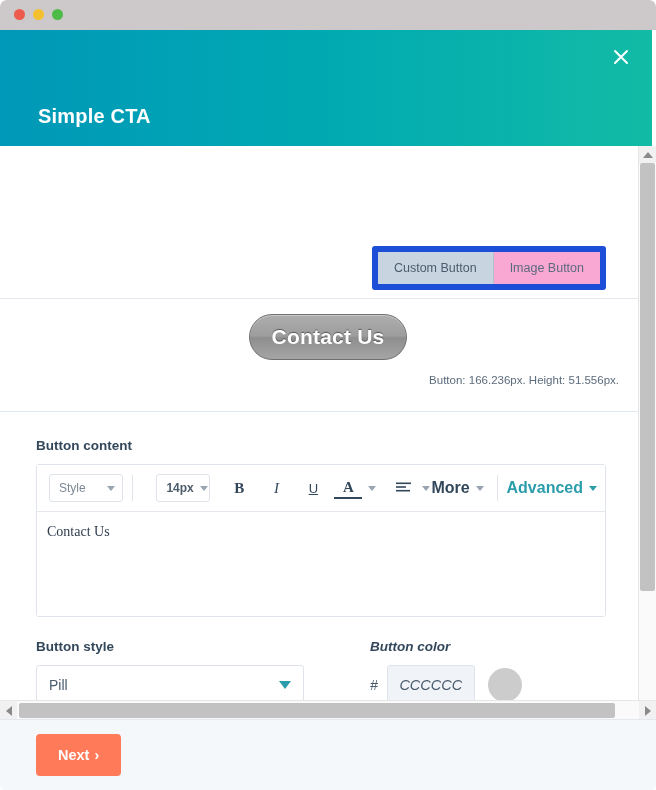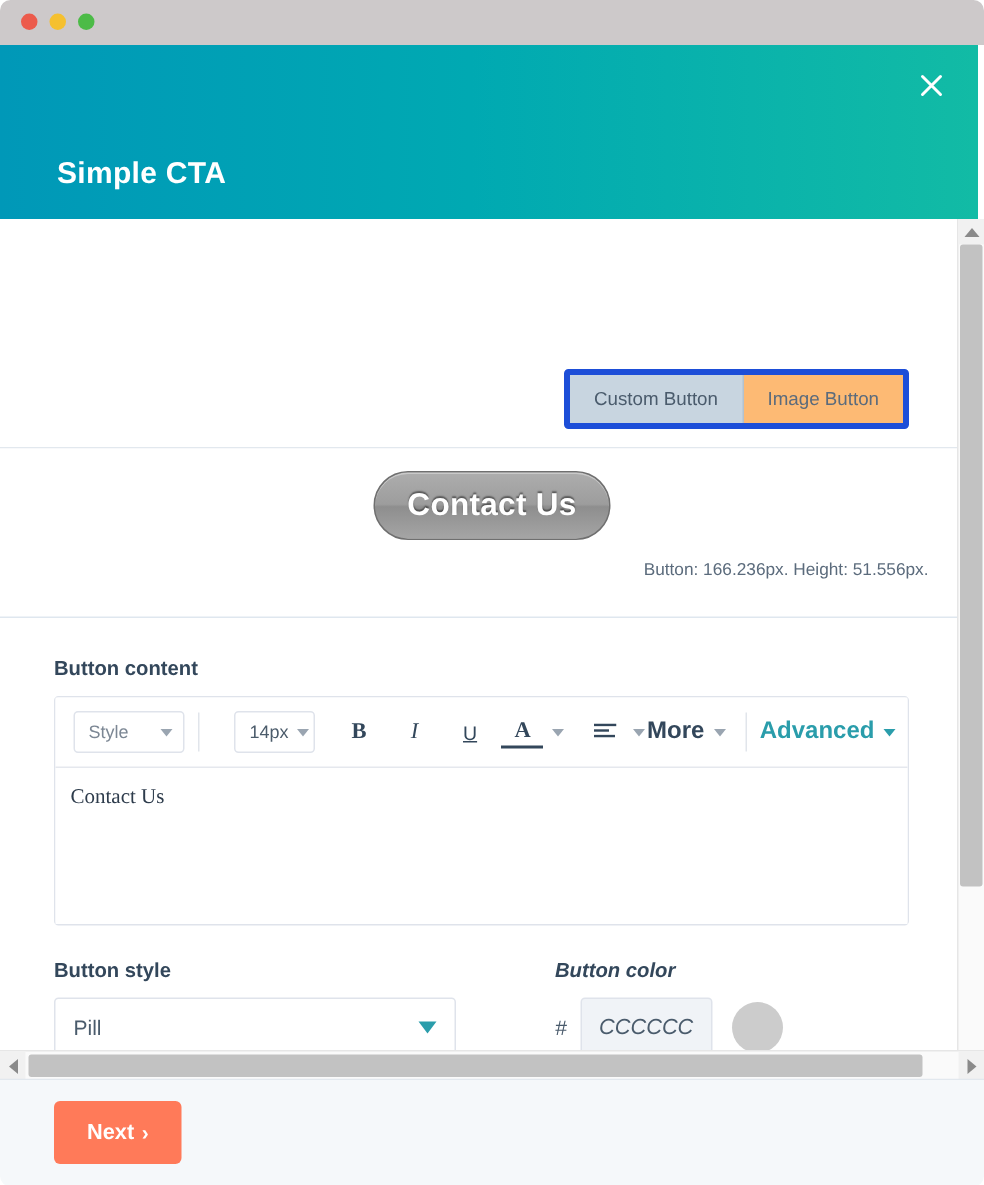--- a/index.html
+++ b/index.html
@@ -133,29 +133,29 @@
   }
   .step1 { left: 0; }
   .step2 { left: 184px; }
   .step3 { left: 368px; }
 
   .seg-toggle {
     position: absolute;
     top: 100px;
     right: 33px;
     display: flex;
-    border: 4px solid #1d4ed8;
+    border: 6px solid #1d4ed8;
     border-radius: 3px;
     overflow: hidden;
   }
   .seg {
     font-size: 12.5px;
     color: #5b6b7c;
     padding: 9px 16px;
-    background: #fdba74;
+    background: #f9a8d4;
     cursor: pointer;
     white-space: nowrap;
   }
   .seg.selected {
     background: #c8d5e0;
     color: #4a5b6c;
     border-right: 1px solid #b4c2ce;
   }
 
   
@@ -229,21 +229,21 @@
     justify-content: space-between;
     border: 1px solid #dfe3eb;
     border-radius: 3px;
     height: 28px;
     padding: 0 7px 0 9px;
     background: #fff;
     cursor: pointer;
     box-sizing: border-box;
   }
   .mini-select.style-sel { width: 80px; margin-left: 4px; }
-  .mini-select.size-sel { width: 54px; margin-left: 14px; }
+  .mini-select.size-sel { width: 54px; margin-left: 14px; font-weight: bold; }
   .mini-select .txt { font-size: 12px; color: #7c8794; }
   .mini-select.size-sel .txt { color: #4c5c6b; }
   .caret-sm {
     width: 0; height: 0;
     border-left: 4px solid transparent;
     border-right: 4px solid transparent;
     border-top: 5px solid #9aa5b1;
     margin-left: 6px;
   }
   .tb-divider {

